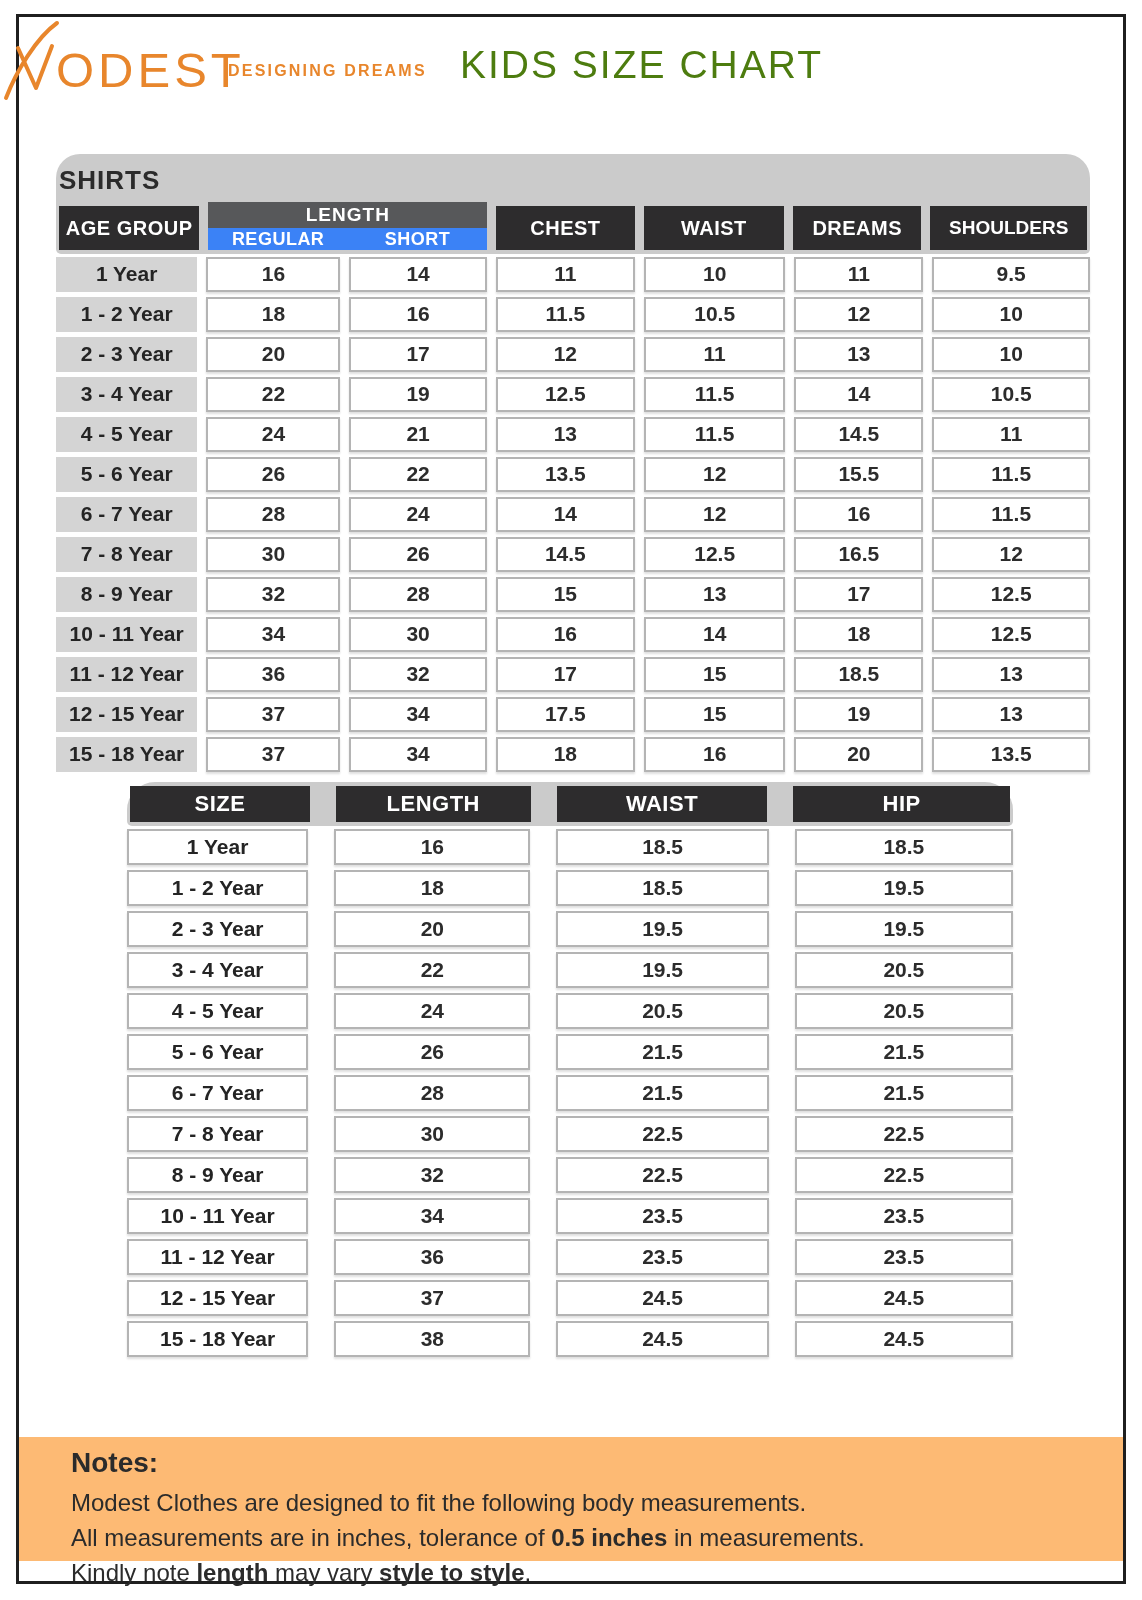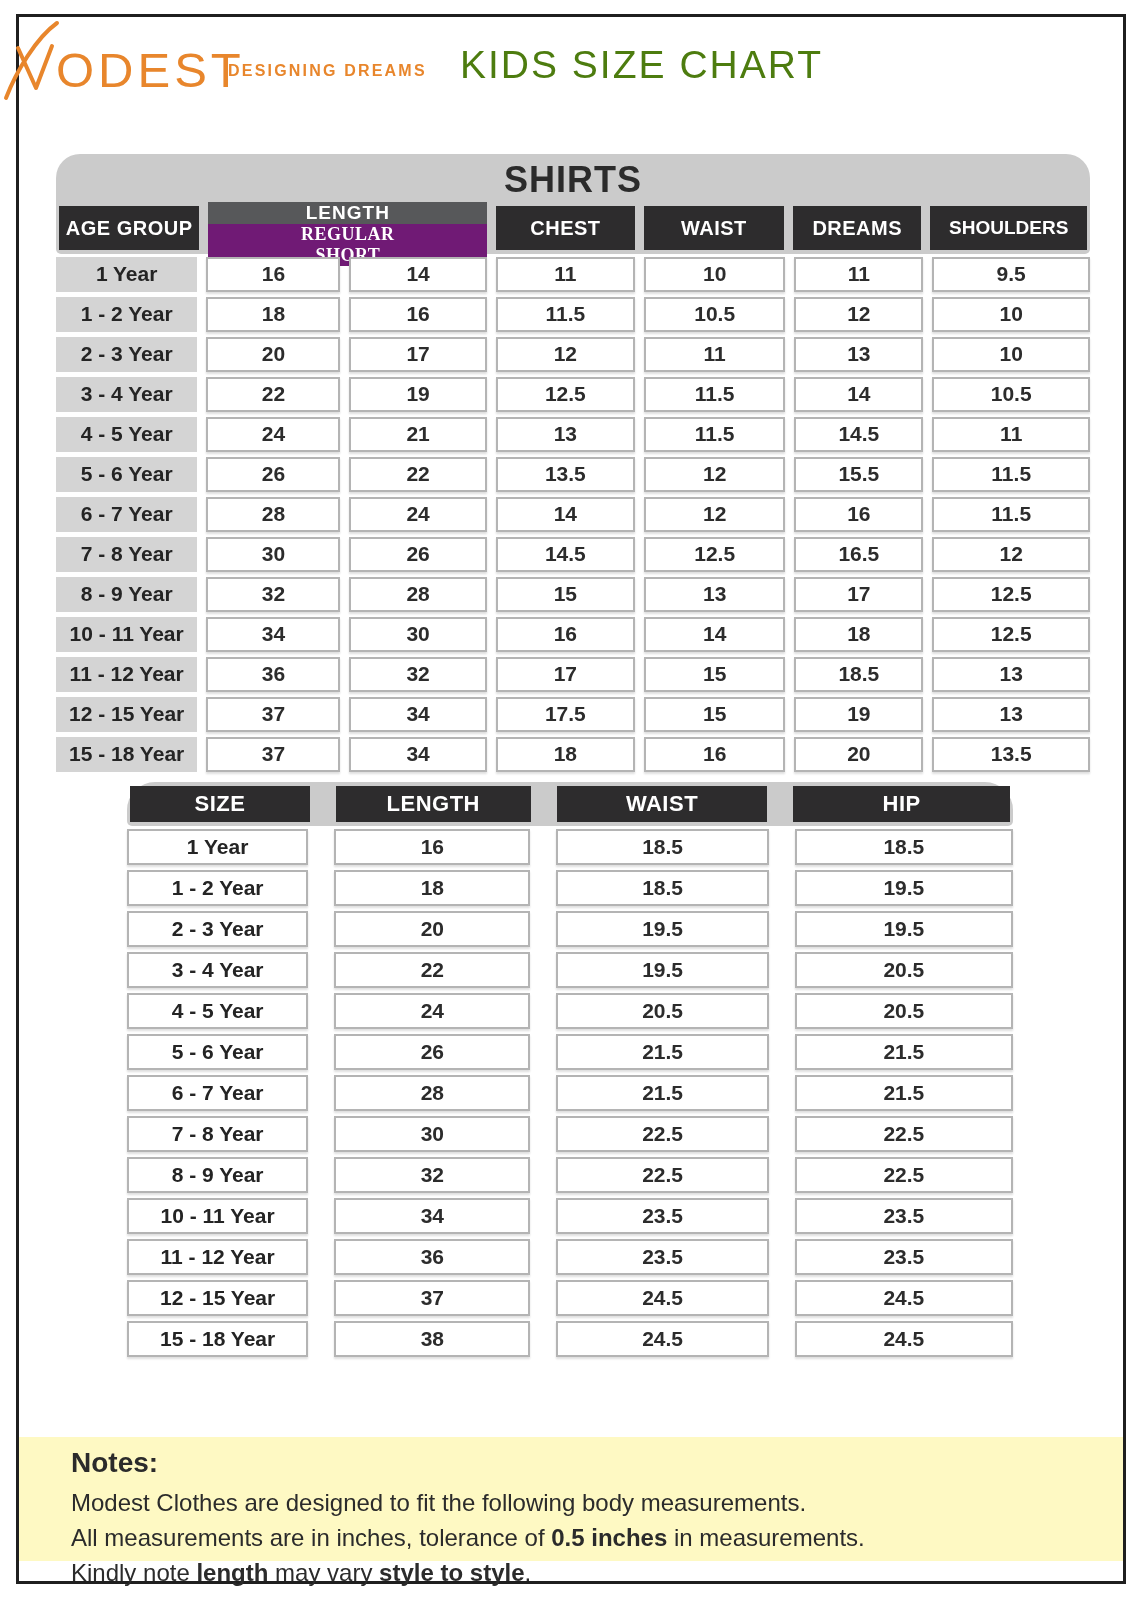--- a/index.html
+++ b/index.html
@@ -13,21 +13,21 @@
   .logo-wrap { position:absolute; top:26px; left:0; right:0;
                display:flex; align-items:center; }
   .logo-svg { display:block; overflow:visible; }
   .tagline { width:228px; text-align:left; padding-right:4px; margin-top:15px;
              font-size:16px; font-weight:bold; letter-spacing:2.2px; color:#e8862c; }
   .page-title { margin:4px 0 0 0; font-size:39px; font-weight:500; letter-spacing:2px;
                 color:#4d7c0f; }
 
   
   .banner { background:#cbcbcb; border-radius:24px 24px 5px 5px; padding:4px 3px 4px; }
-  .banner-title { text-align:center; font-size:36px; font-weight:bold; color:#2b2b2b;
+  .banner-title { font-size:26px; font-weight:bold; color:#2b2b2b;
                   letter-spacing:1px; height:44px; line-height:44px; }
   .hcell { background:#2d2c2d; color:#fff; font-weight:bold; display:flex;
            align-items:center; justify-content:center; letter-spacing:.5px; }
   .cell { margin:2.5px 0; display:flex; align-items:center; justify-content:center;
           font-size:21px; }
   .cell.num { background:#fff; border:2px solid #b4b4b4; color:#2c2c2c; font-weight:600;
               box-shadow:0 2px 2px rgba(0,0,0,.13); }
   .cell.glabel { background:#d4d4d4; color:#242424; font-weight:bold; }
   .cell.wlabel { background:#fff; border:2px solid #b4b4b4; color:#242424; font-weight:bold;
                  box-shadow:0 2px 2px rgba(0,0,0,.13); }
@@ -36,36 +36,36 @@
   .section-shirts { position:absolute; top:154px; left:56px; width:1034px;
                     --scols:139fr 132fr 135fr 137fr 139fr 127fr 155fr; }
   .shirt-hgrid { display:grid; grid-template-columns:var(--scols); column-gap:9px;
                  align-items:end; }
   .shirt-hgrid .hcell { height:44px; font-size:20px; }
   .hcell.shoulders { font-size:19px; letter-spacing:0; }
   .length-wrap { grid-column:2 / 4; height:48px; display:flex; flex-direction:column; }
   .length-top { background:#57585a; color:#fff; font-weight:bold; font-size:19px;
                 height:26px; display:flex; align-items:center; justify-content:center;
                 letter-spacing:1px; }
-  .length-bottom { background:#701a75; flex:1; display:grid; grid-template-columns:1fr;font-family:Liberation Serif, serif; }
+  .length-bottom { background:#3b82f6; flex:1; display:grid; grid-template-columns:1fr 1fr; }
   .length-bottom span { color:#fff; font-weight:bold; font-size:18px; display:flex;
                         align-items:center; justify-content:center; letter-spacing:.5px; }
   .srow { display:grid; grid-template-columns:var(--scols); column-gap:9px; height:40px; }
 
   
   .section-bottoms { position:absolute; top:782px; left:127px; width:886px;
                      --bcols:181fr 196fr 212fr 218fr; }
   .section-bottoms .banner { border-radius:28px 28px 5px 5px; }
   .bottom-hgrid { display:grid; grid-template-columns:var(--bcols); column-gap:26px; }
   .bottom-hgrid .hcell { height:36px; font-size:22px; }
   .brow { display:grid; grid-template-columns:var(--bcols); column-gap:26px; height:41px; }
 
   
   .notes { position:absolute; top:1437px; left:19px; right:19px; height:124px;
-           background:#fef9c3; padding:10px 0 0 52px; box-sizing:border-box;
+           background:#fdba74; padding:10px 0 0 52px; box-sizing:border-box;
            color:#2b2b2b; }
   .notes-title { font-size:28px; font-weight:bold; margin:0 0 6px 0; }
   .notes-line { font-size:24px; line-height:35px; margin:0; }
   .notes-line b { font-weight:bold; }
 </style>
 </head>
 <body>
 
 <div class="page">
   <div class="frame"></div>

